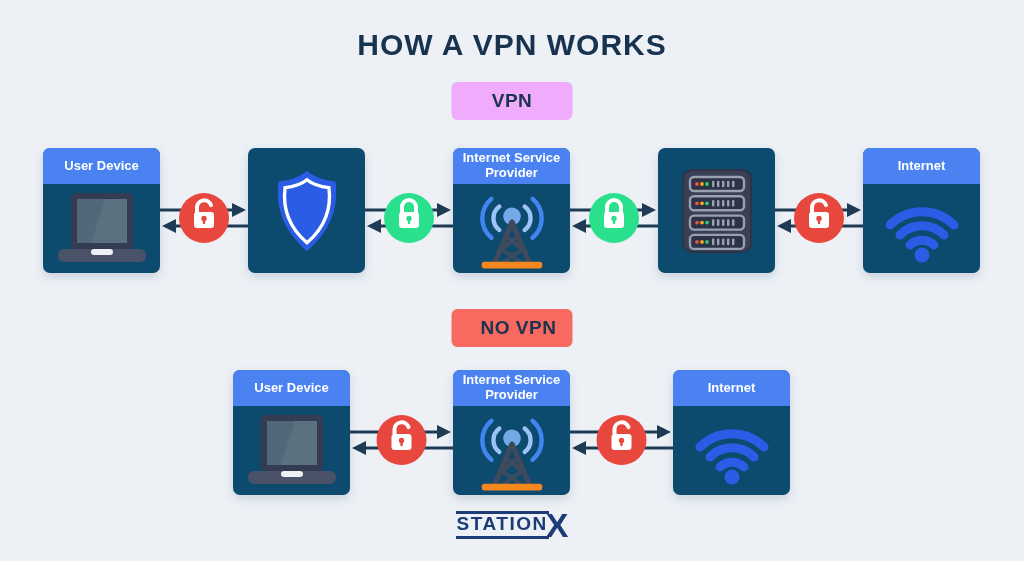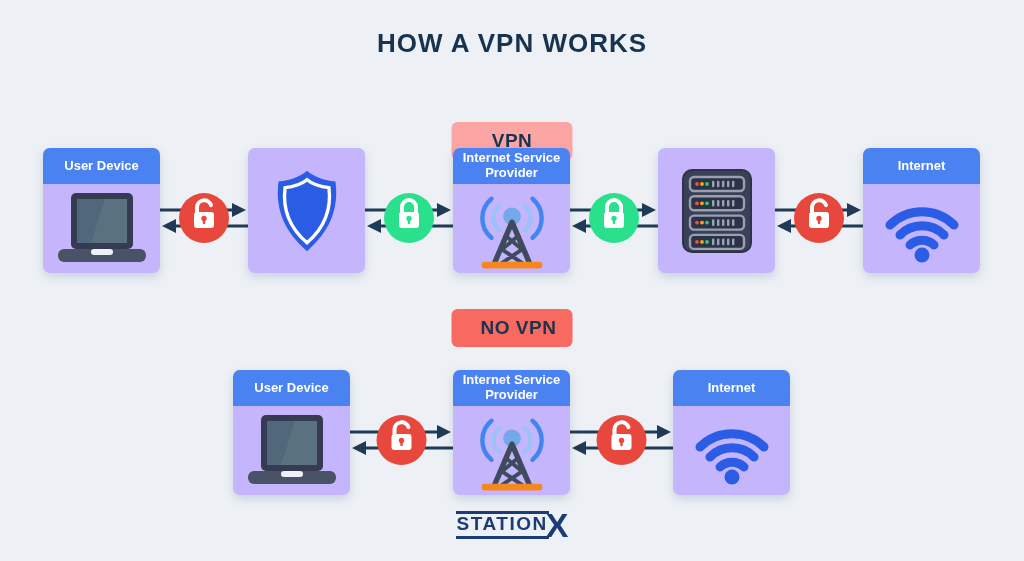--- a/index.html
+++ b/index.html
@@ -3,36 +3,36 @@
 <meta charset="utf-8">
 <style>
   * { box-sizing: border-box; }
   body { margin: 0; background: #edf1f6; font-family: "Liberation Sans", sans-serif; }
   .frame {
     position: relative; width: 1024px; height: 561px;
     background: #edf1f6; overflow: hidden;
   }
   .title {
     position: absolute; top: 28px; left: 0; width: 100%;
-    text-align: center; font-size: 26px; font-weight: bold;
+    text-align: center; font-size: 30px; font-weight: bold;
     color: #17334f; letter-spacing: 1px;
   }
   .badge {
     position: absolute; left: 50%; transform: translateX(-50%);
     height: 38px; min-width: 121px; padding: 0 14px;
     border-radius: 6px; display: flex; align-items: center; justify-content: center;
     font-size: 19px; font-weight: bold; color: #1a3450; letter-spacing: 0.5px;
   }
-  .badge-vpn { top: 82px; background: #fca5a5; margin-top: 40px; }
+  .badge-vpn { top: 82px; background: #f0abfc; }
   .badge-novpn { top: 309px; background: #f8695f; padding-left: 27px; }
   .row { position: absolute; display: flex; }
   .row-vpn { top: 148px; left: 43px; }
   .row-novpn { top: 370px; left: 233px; }
   .card {
-    width: 117px; height: 125px; background: #c4b5fd; border-radius: 7px;
+    width: 117px; height: 125px; background: #0c4a6e; border-radius: 7px;
     box-shadow: 0 4px 10px rgba(110,128,160,0.28);
     display: flex; flex-direction: column;
   }
   .card-header {
     height: 36px; background: #4a82f2; border-radius: 7px 7px 0 0;
     color: #ffffff; font-weight: bold; font-size: 13px; line-height: 1.15;
     display: flex; align-items: center; justify-content: center;
     text-align: center; padding: 0 3px;
   }
   .card-body { flex: 1; display: flex; align-items: center; justify-content: center; }

